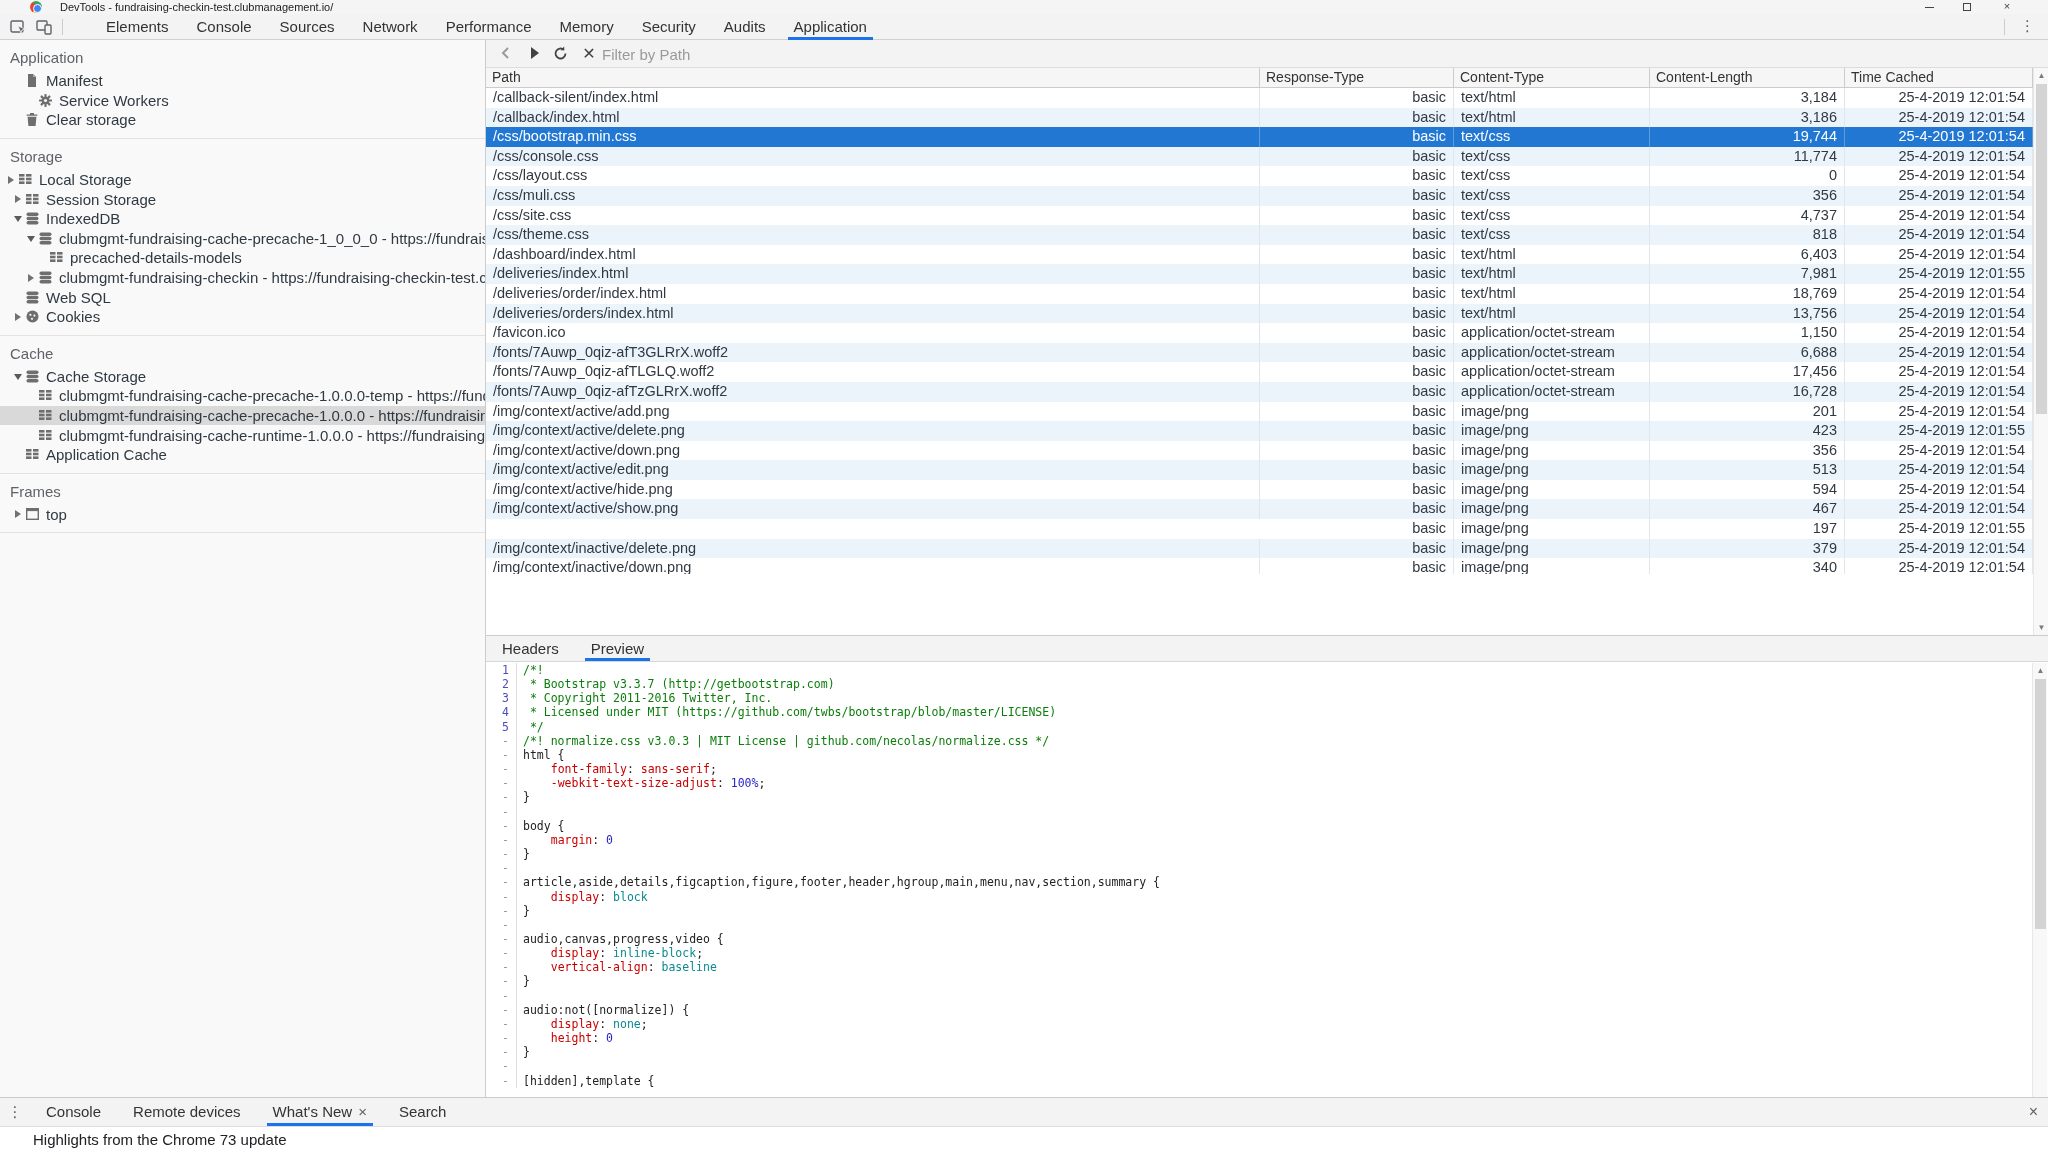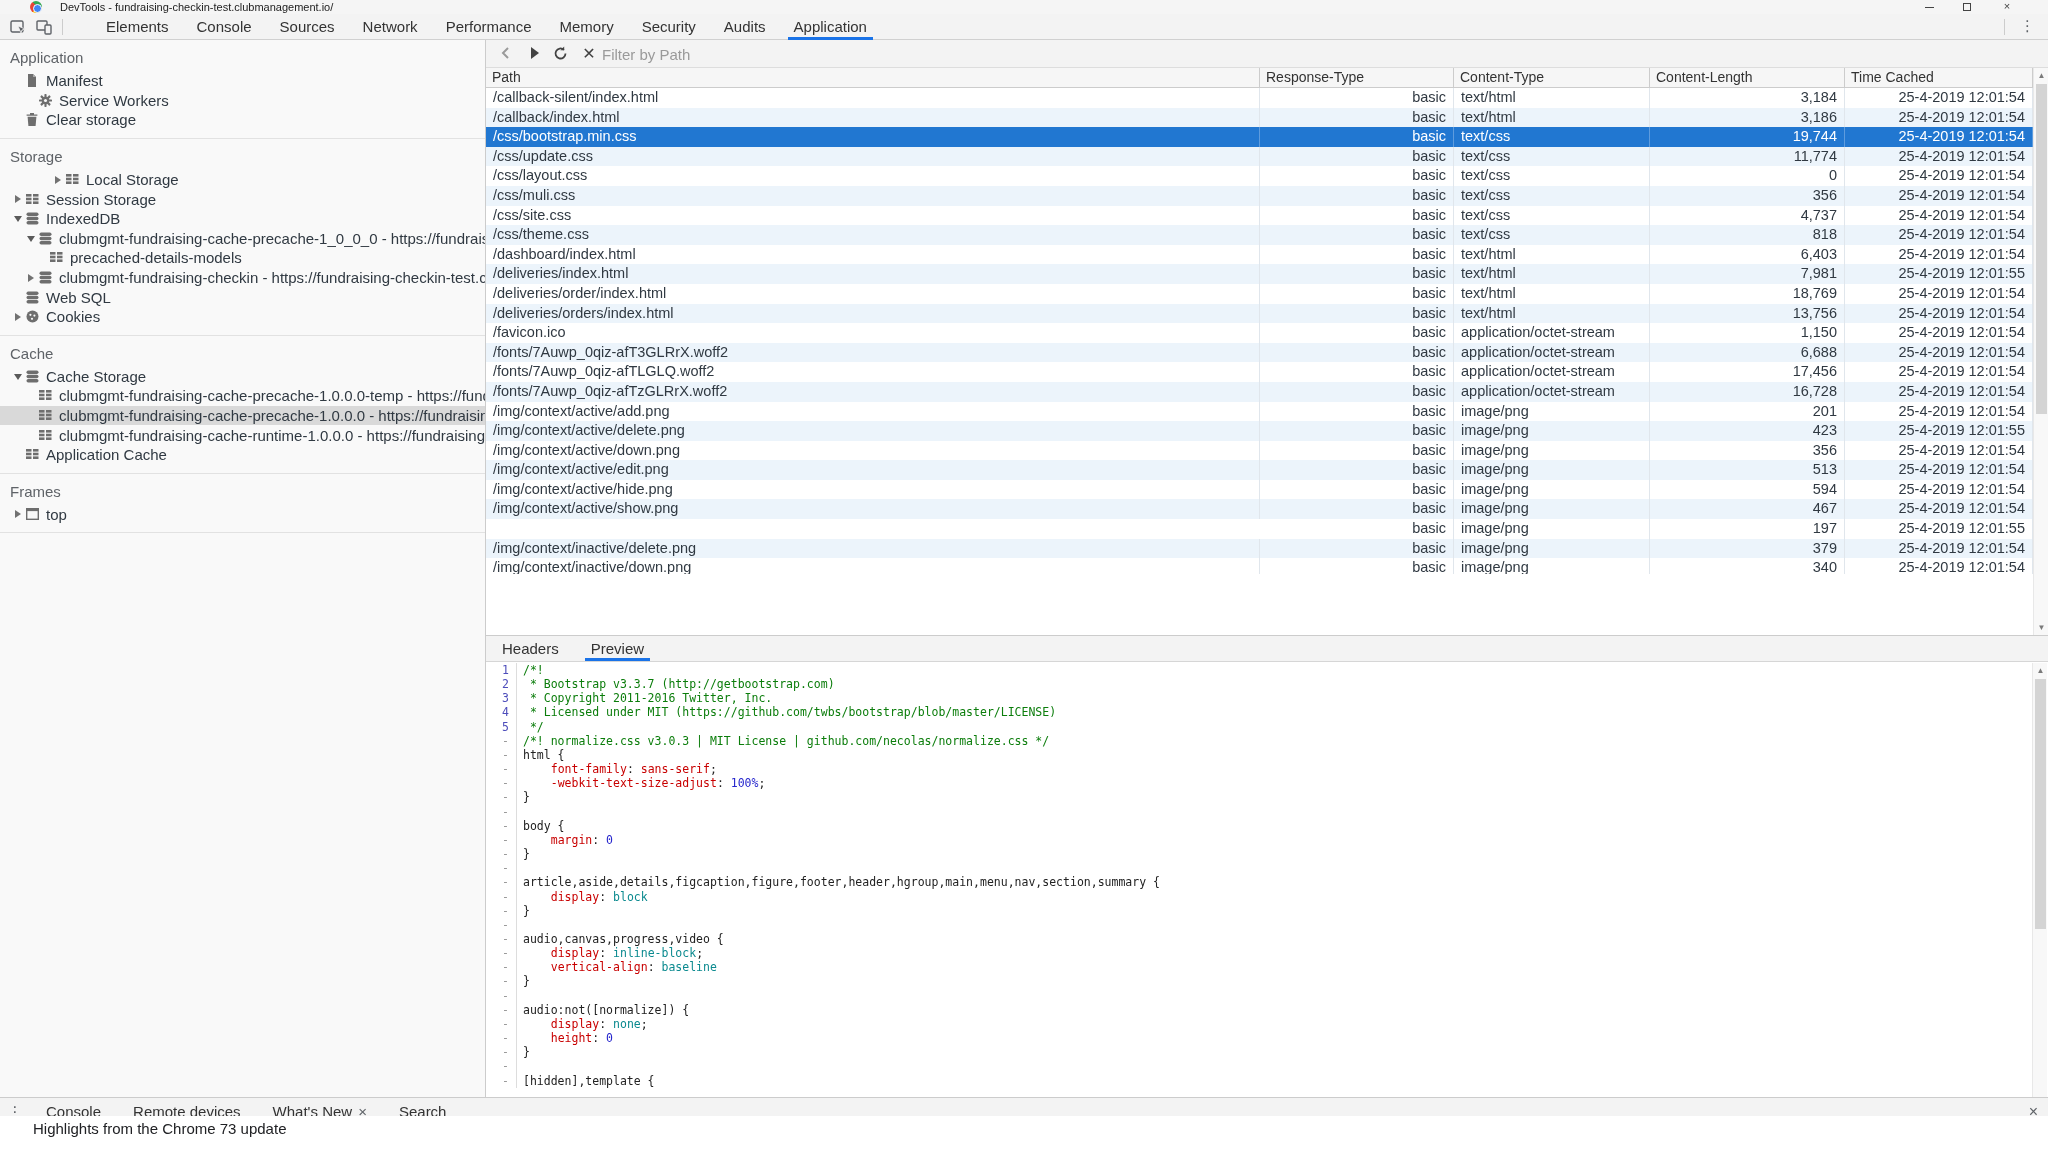--- a/index.html
+++ b/index.html
@@ -83,21 +83,21 @@
   #line-col { position:absolute; left:40px; top:0; color:#5f6368; font-size:13.5px; }
 
   
   #drawer { left:0; top:1097px; width:2048px; height:55px; border-top:1px solid #ccc; background:#fff; }
   #drawer-tabs { position:absolute; left:0; top:0; width:2048px; height:29px; background:#f3f3f3; border-bottom:1px solid #ddd; display:flex; align-items:stretch; }
   #drawer-kebab { width:30px; text-align:center; line-height:28px; color:#5f6368; font-size:15px; }
   .dr-tab { padding:0 16px; line-height:28px; font-size:15px; color:#333; position:relative; white-space:nowrap; }
   .dr-tab.active:after { content:""; position:absolute; left:10px; right:10px; bottom:0; height:3px; background:#1a73e8; }
   .dr-close { margin-left:6px; color:#5f6368; }
   #drawer-x { position:absolute; right:10px; top:0; line-height:28px; color:#5f6368; font-size:16px; }
-  #drawer-content { position:absolute; left:0; top:18px; width:2048px; height:26px; background:#fff; }
+  #drawer-content { position:absolute; left:0; top:29px; width:2048px; height:26px; background:#fff; }
   #drawer-text { position:absolute; left:33px; top:4px; font-size:15px; color:#202124; }
 
   svg { display:block; }
 </style>
 </head>
 <body>
 
 <div id="titlebar" class="abs">
   <div id="chrome-logo" class="abs"></div>
   <div id="win-title" class="abs">DevTools - fundraising-checkin-test.clubmanagement.io/</div>
@@ -170,21 +170,21 @@
           <svg width="12" height="13" viewBox="0 0 12 13">
             <path d="M4 0h4v1.4h3.4v1.4H.6V1.4H4z" fill="#6e6e6e"></path>
             <path d="M1.6 3.8h8.8L9.6 13H2.4z" fill="#6e6e6e"></path>
           </svg>
         </span>
         <span class="tlabel">Clear storage</span>
       </div>
     </div>
     <div class="sec">
       <div class="sec-title">Storage</div>
-      <div class="tree-row" style="padding-left: 13px; margin-left: 40px;">
+      <div class="tree-row" style="padding-left: 6px;">
         <span class="tw">
           <svg width="9" height="10" viewBox="0 0 9 10">
             <path d="M2 1l6 4-6 4z" fill="#727272"></path>
           </svg>
         </span>
         <span class="ticon">
           <svg width="13" height="12" viewBox="0 0 13 12">
             <g fill="#6e6e6e">
               <rect x="0" y="1" width="5.5" height="2.6"></rect>
               <rect x="7" y="1" width="5.5" height="2.6"></rect>
@@ -463,21 +463,21 @@
           <div class="gcell r" style="left: 1359px; width: 188px;">25-4-2019 12:01:54</div>
         </div>
         <div class="grow selected">
           <div class="gcell" style="left: 0px; width: 774px;">/css/bootstrap.min.css</div>
           <div class="gcell r" style="left: 774px; width: 194px;">basic</div>
           <div class="gcell" style="left: 968px; width: 196px;">text/css</div>
           <div class="gcell r" style="left: 1164px; width: 195px;">19,744</div>
           <div class="gcell r" style="left: 1359px; width: 188px;">25-4-2019 12:01:54</div>
         </div>
         <div class="grow stripe">
-          <div class="gcell" style="left: 0px; width: 774px;">/css/update.css</div>
+          <div class="gcell" style="left: 0px; width: 774px;">/css/console.css</div>
           <div class="gcell r" style="left: 774px; width: 194px;">basic</div>
           <div class="gcell" style="left: 968px; width: 196px;">text/css</div>
           <div class="gcell r" style="left: 1164px; width: 195px;">11,774</div>
           <div class="gcell r" style="left: 1359px; width: 188px;">25-4-2019 12:01:54</div>
         </div>
         <div class="grow">
           <div class="gcell" style="left: 0px; width: 774px;">/css/layout.css</div>
           <div class="gcell r" style="left: 774px; width: 194px;">basic</div>
           <div class="gcell" style="left: 968px; width: 196px;">text/css</div>
           <div class="gcell r" style="left: 1164px; width: 195px;">0</div>

